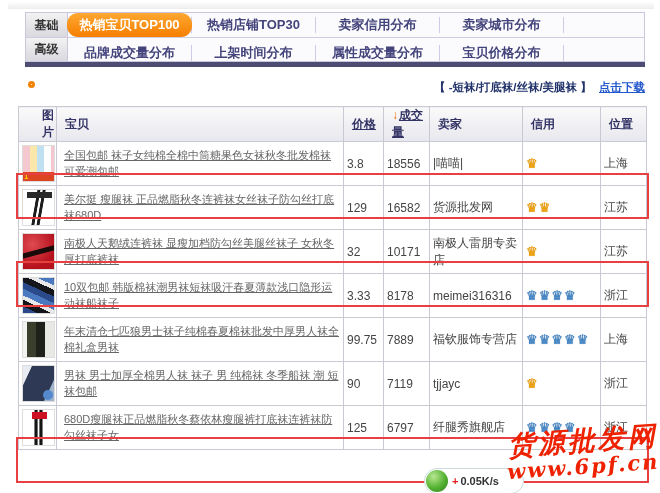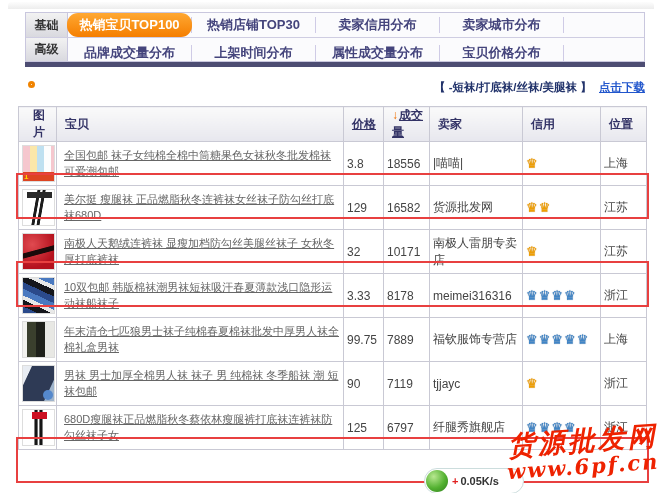--- a/index.html
+++ b/index.html
@@ -31,21 +31,21 @@
   .page-title { position:absolute; left:24px; top:1px; font-size:16px; font-weight:normal; color:#22336b;margin-top:32px; }
   .cat-wrap { position:absolute; right:0; top:2px; font-size:11.5px; font-weight:bold; color:#22336b; }
   .dl-link { color:#2156cc; text-decoration:underline; cursor:pointer; margin-left:4px; }
 
   
   table.grid { position:absolute; left:18px; top:106px; width:628px; border-collapse:collapse;
     table-layout:fixed; }
   table.grid th, table.grid td { border:1px solid #c9c9d4; overflow:hidden; }
   table.grid th { height:24px; background:linear-gradient(#fafafa,#e7e7ee); font-size:12px;
     color:#333366; font-weight:bold; text-align:left; padding-left:8px; }
-  table.grid th.c-img { padding-left:14px; }
+  table.grid th.c-img { padding-left:23px; }
   .sort-link { color:#333366; text-decoration:underline; cursor:pointer; }
   .sort-arrow { color:#f07000; font-weight:bold; margin-right:1px; }
   table.grid td { height:44px; font-size:12px; color:#444; padding:2px 3px; vertical-align:middle; }
   td.c-img { text-align:center; }
   .prod-img { position:relative; width:33px; height:37px; margin:0 auto; border:1px solid #ddd; }
   .rank-badge { position:absolute; left:0; bottom:0; width:100%; height:9px; background:#d42; 
     color:#ffd400; font-size:8px; font-weight:bold; line-height:9px; text-align:left; padding-left:1px; }
   .prod-link { font-size:11px; color:#666; text-decoration:underline; cursor:pointer;
     line-height:1.45; display:block; padding-left:4px; }
   td.c-num { color:#4040a8; padding-left:7px; }

